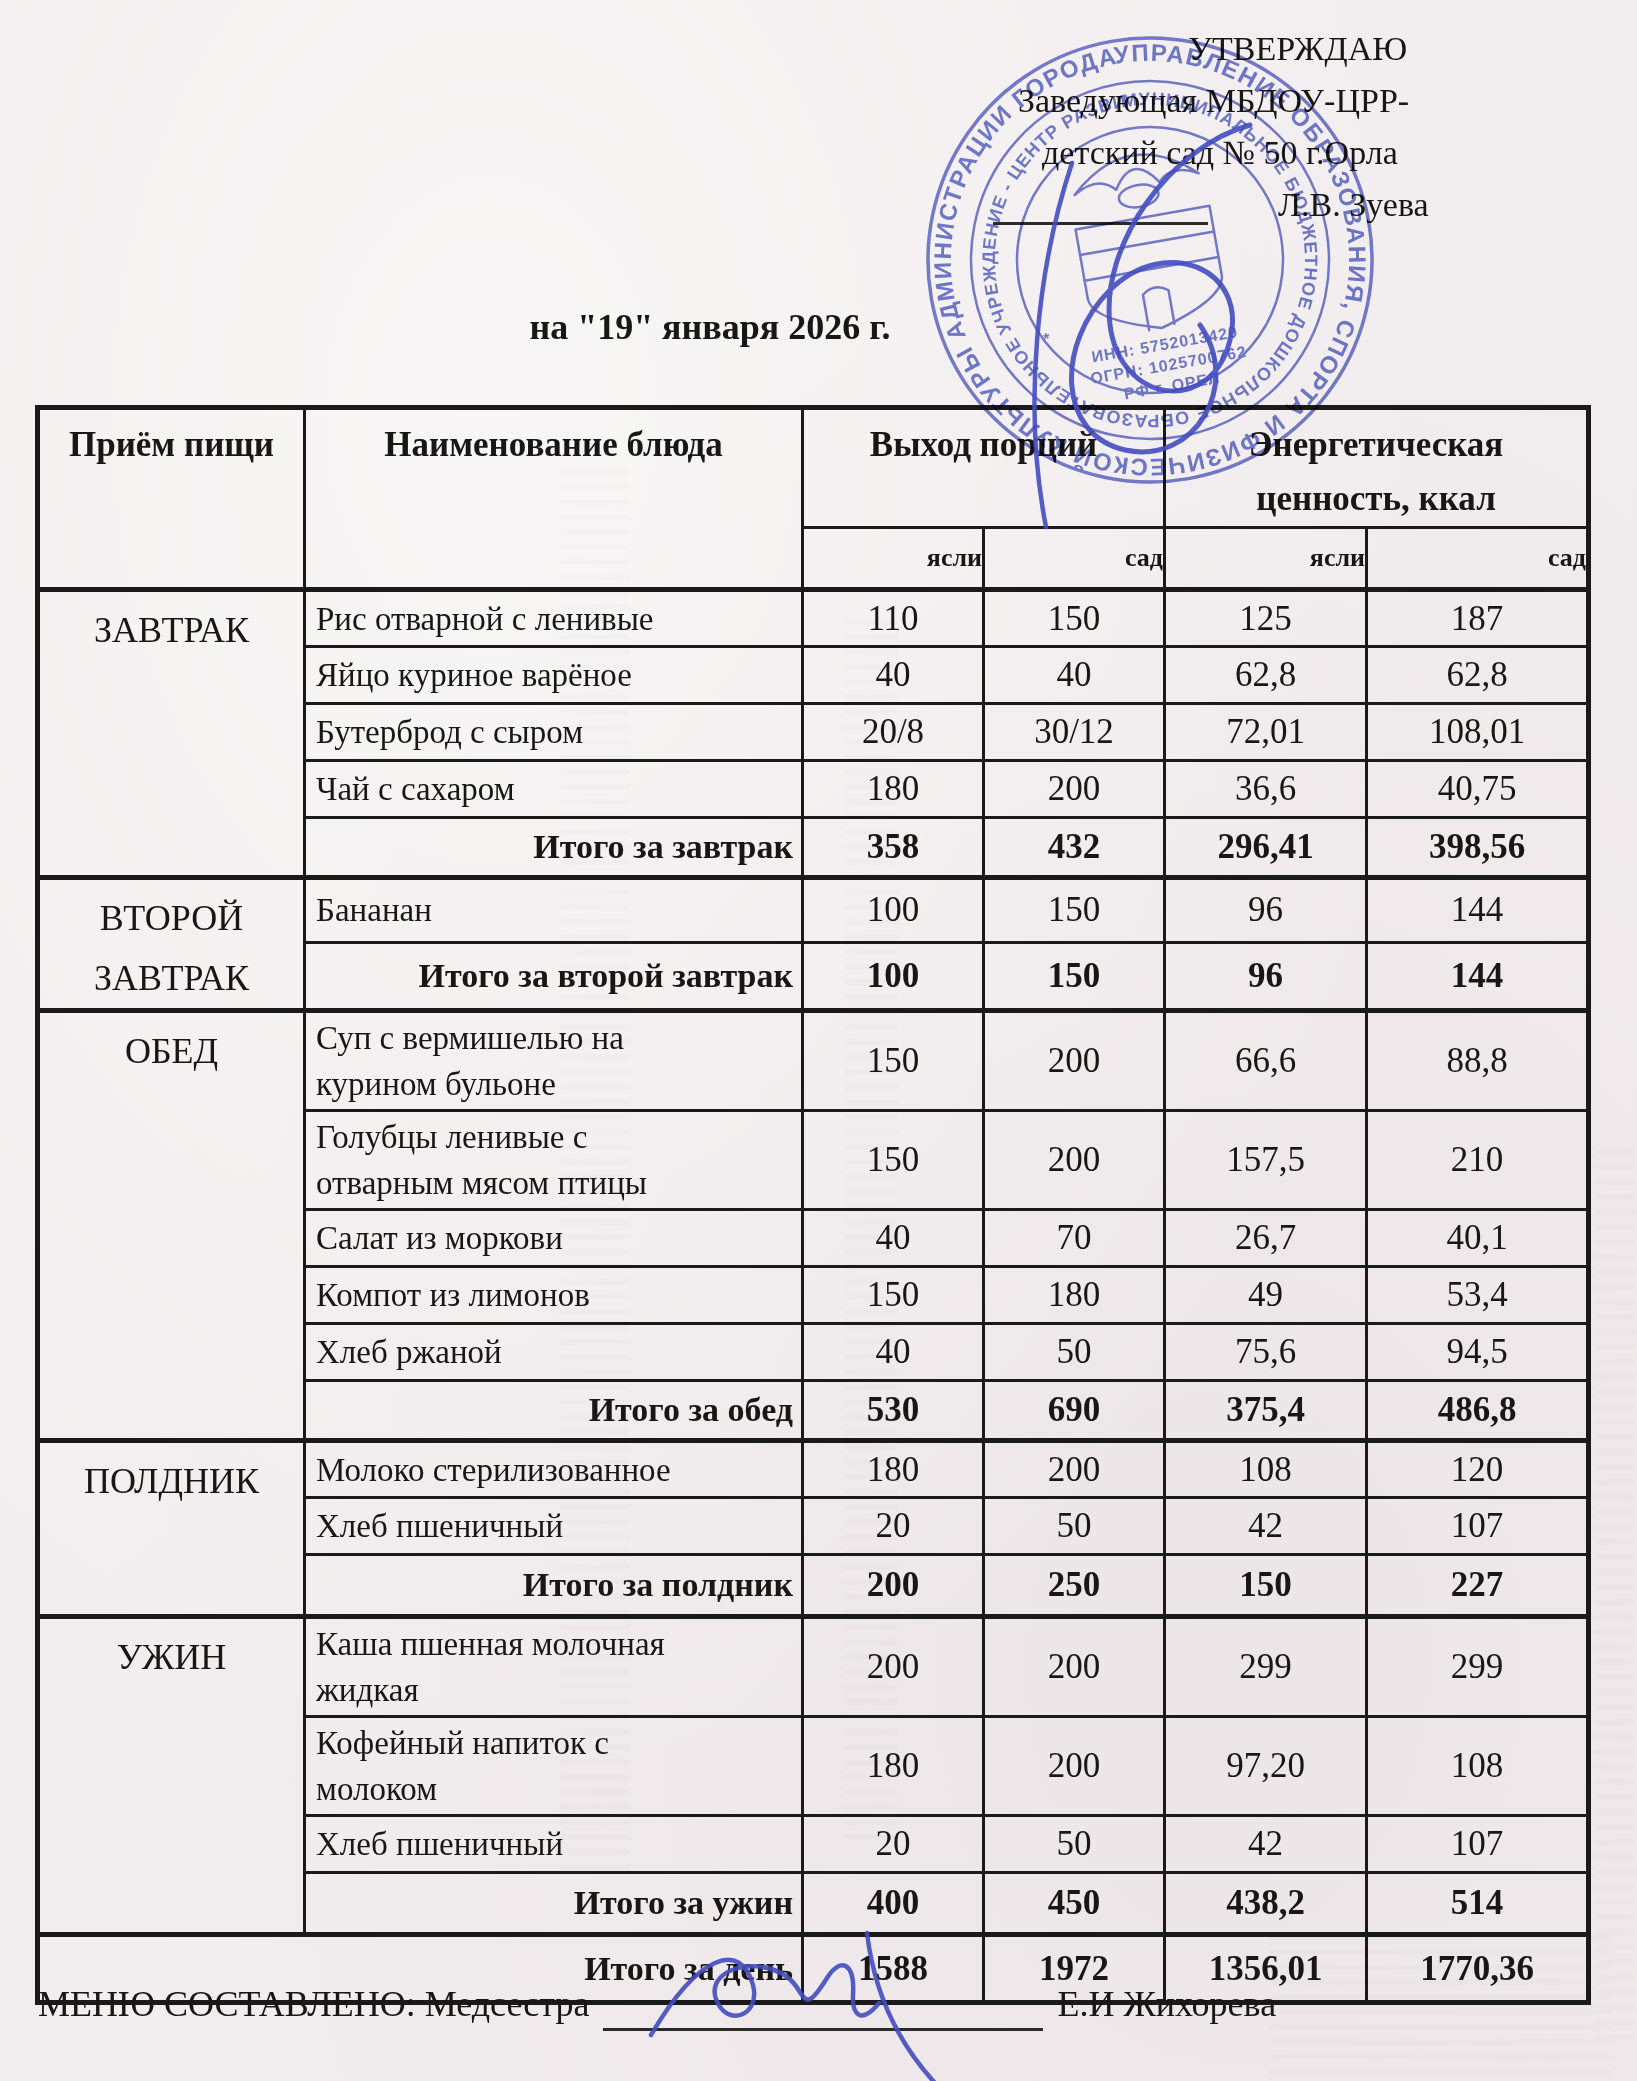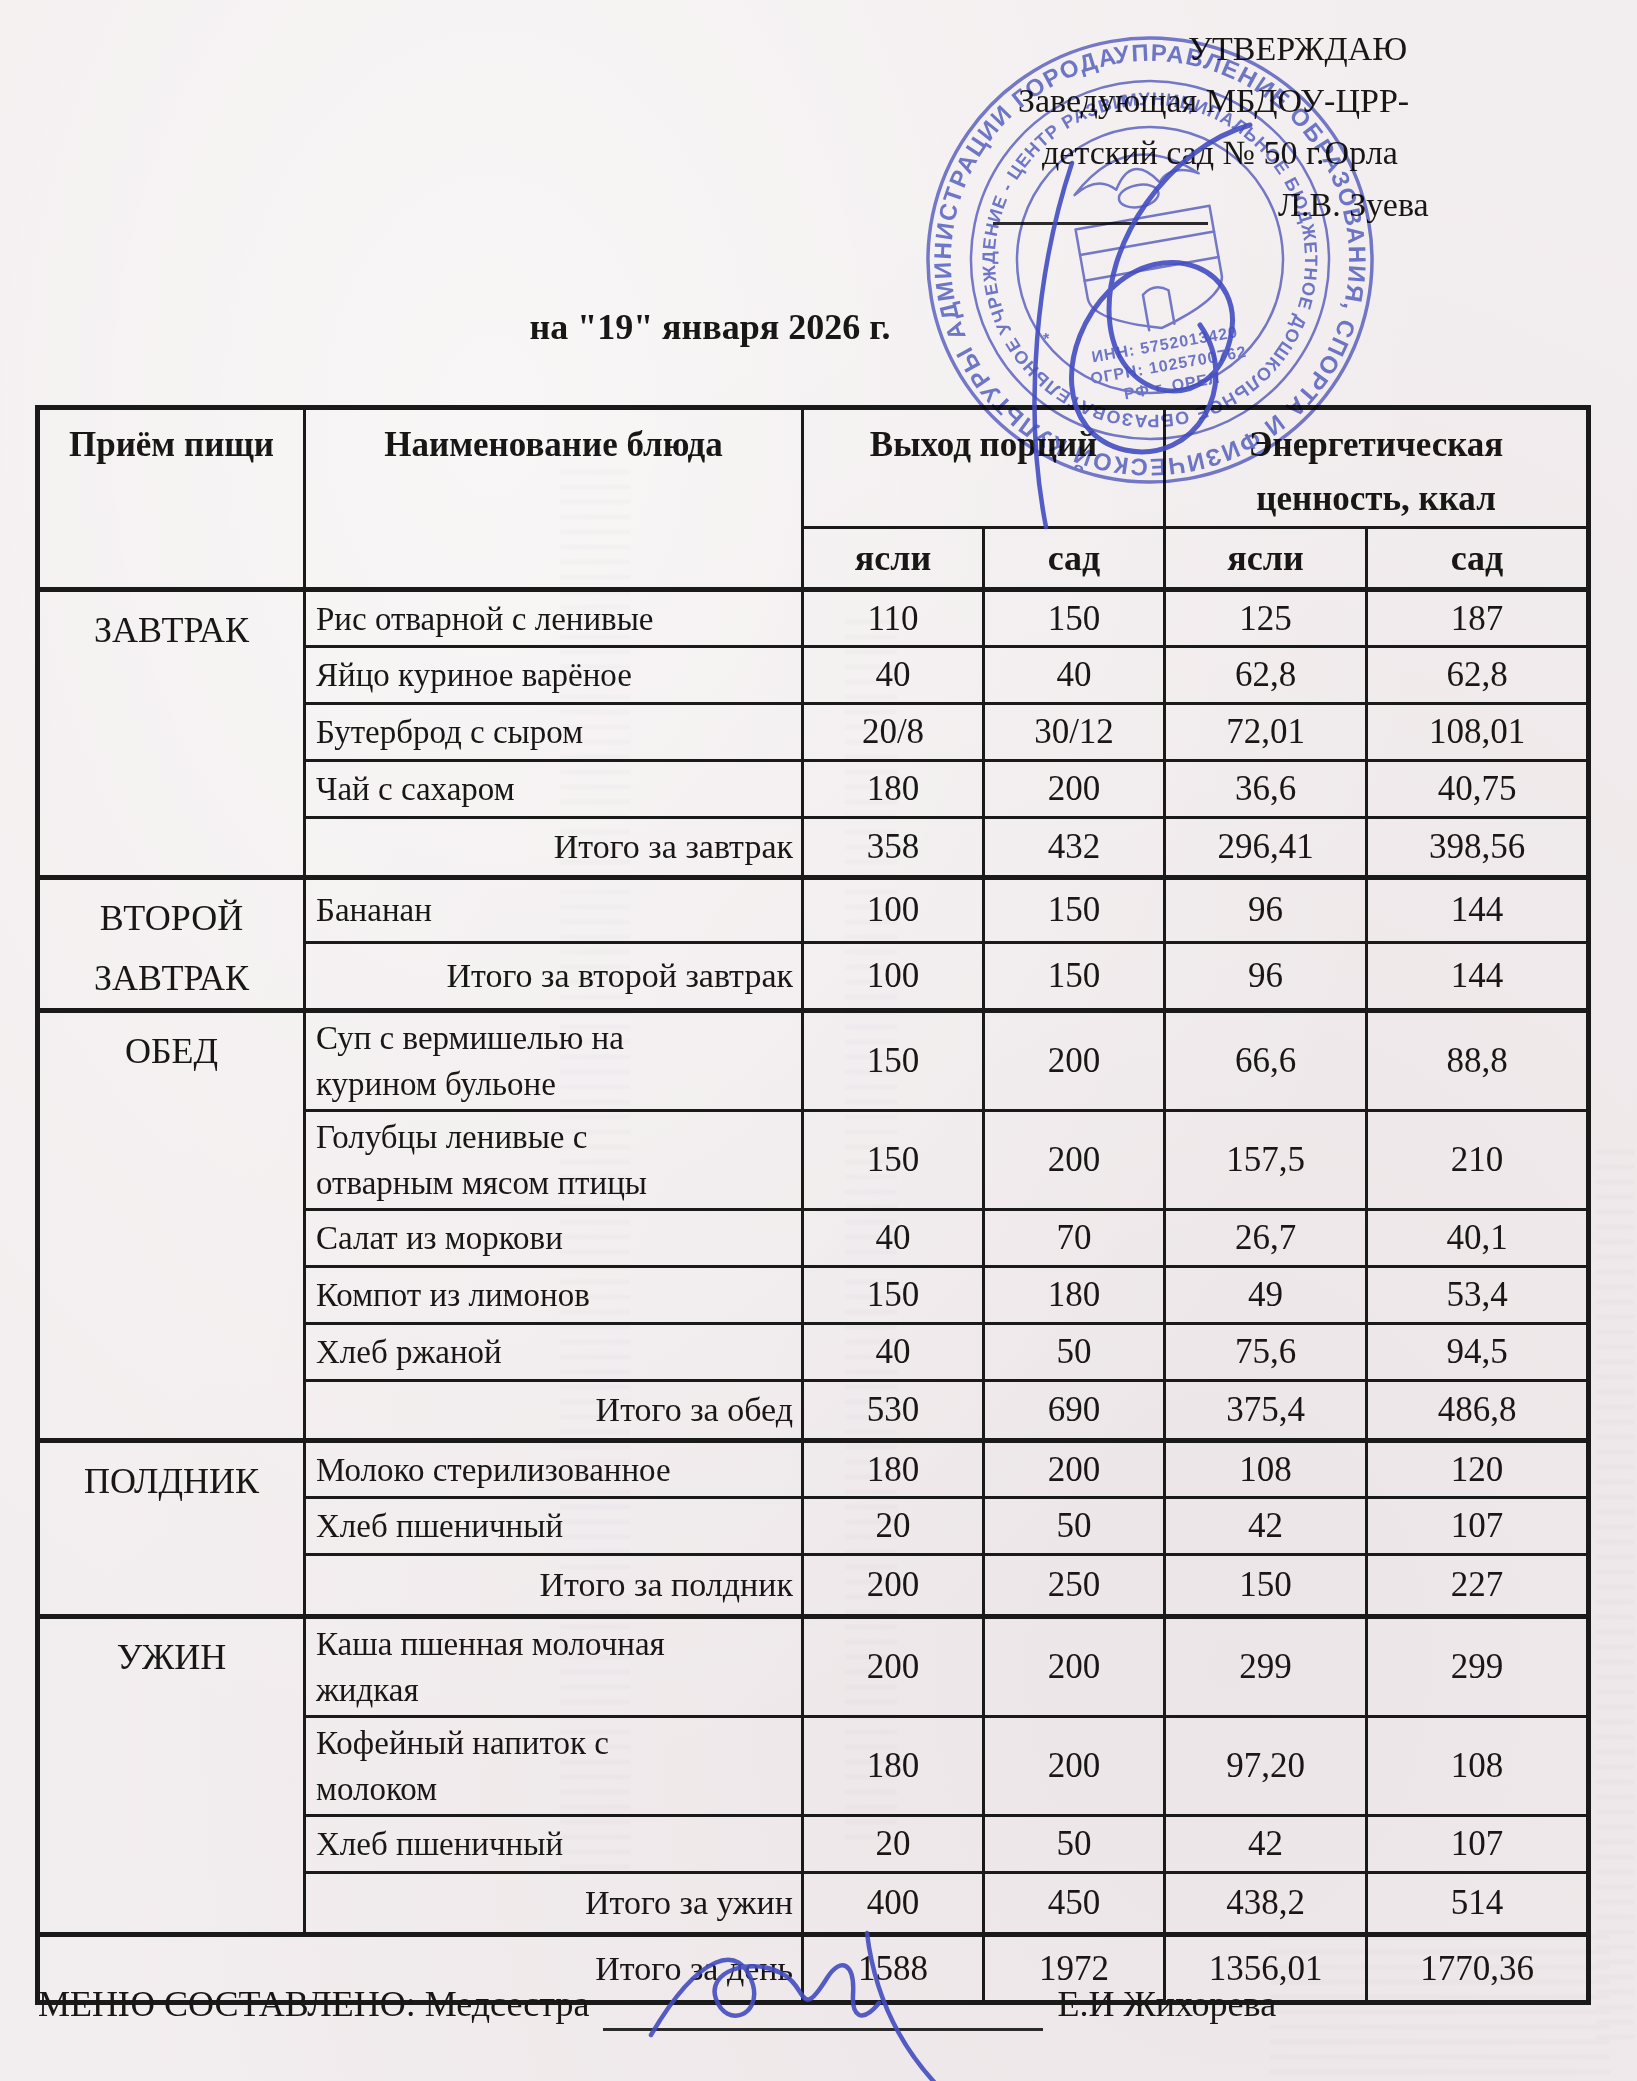--- a/index.html
+++ b/index.html
@@ -32,30 +32,30 @@
     position:absolute; left:35px; top:405px; width:1551px;
     border-collapse:collapse; table-layout:fixed;
     border:5px solid #1b1a1a;
   }
   table.menu td { border:3px solid #1b1a1a; overflow:hidden; }
   tr.hdr1 { height:95px; } tr.hdr2 { height:62px; }
   tr.rs { height:57px; } tr.rm { height:90px; }
   tr.rt { height:60px; } tr.rt2 { height:62px; } tr.rd { height:68px; }
   td.hcell { font-weight:bold; font-size:35px; text-align:center; vertical-align:top;
              padding-top:8px; line-height:54px; white-space:pre-line; }
-  td.sub { font-weight:bold; font-size:36px; text-align:center; vertical-align:middle; }
+  td.sub { font-weight:bold; font-size:26px; text-align:right; vertical-align:middle; }
   tr.hdr2 td { border-bottom-width:5px; }
   td.meal { font-weight:normal; font-size:36px; text-align:center; vertical-align:top;
             padding-top:8px; line-height:60px; white-space:pre-line; }
   td.dish { font-size:33px; text-align:left; vertical-align:middle;
             padding:2px 4px 2px 10px; line-height:46px; white-space:pre-line; }
   td.num  { font-size:35px; text-align:center; vertical-align:middle; }
   td.tlabel { font-weight:bold; font-size:34px; text-align:right; vertical-align:middle;
               padding-right:8px; }
-  tr.total td { font-weight:normal;margin-left:24px; }
+  tr.total td { font-weight:bold;margin-left:24px; }
   tr.sec td { border-top-width:5px; }
   
   .footer { position:absolute; left:38px; top:1983px; display:flex; align-items:flex-end;
             font-size:36px; white-space:nowrap; }
   .footer .lbl { padding-bottom:6px; }
   .sig-line { position:relative; width:440px; margin:0 14px; height:46px;
               border-bottom:3px solid #2a2a2a; }
   .sig-line svg { position:absolute; left:30px; top:-62px; overflow:visible; }
   .footer .nm { padding-bottom:6px; }
   

